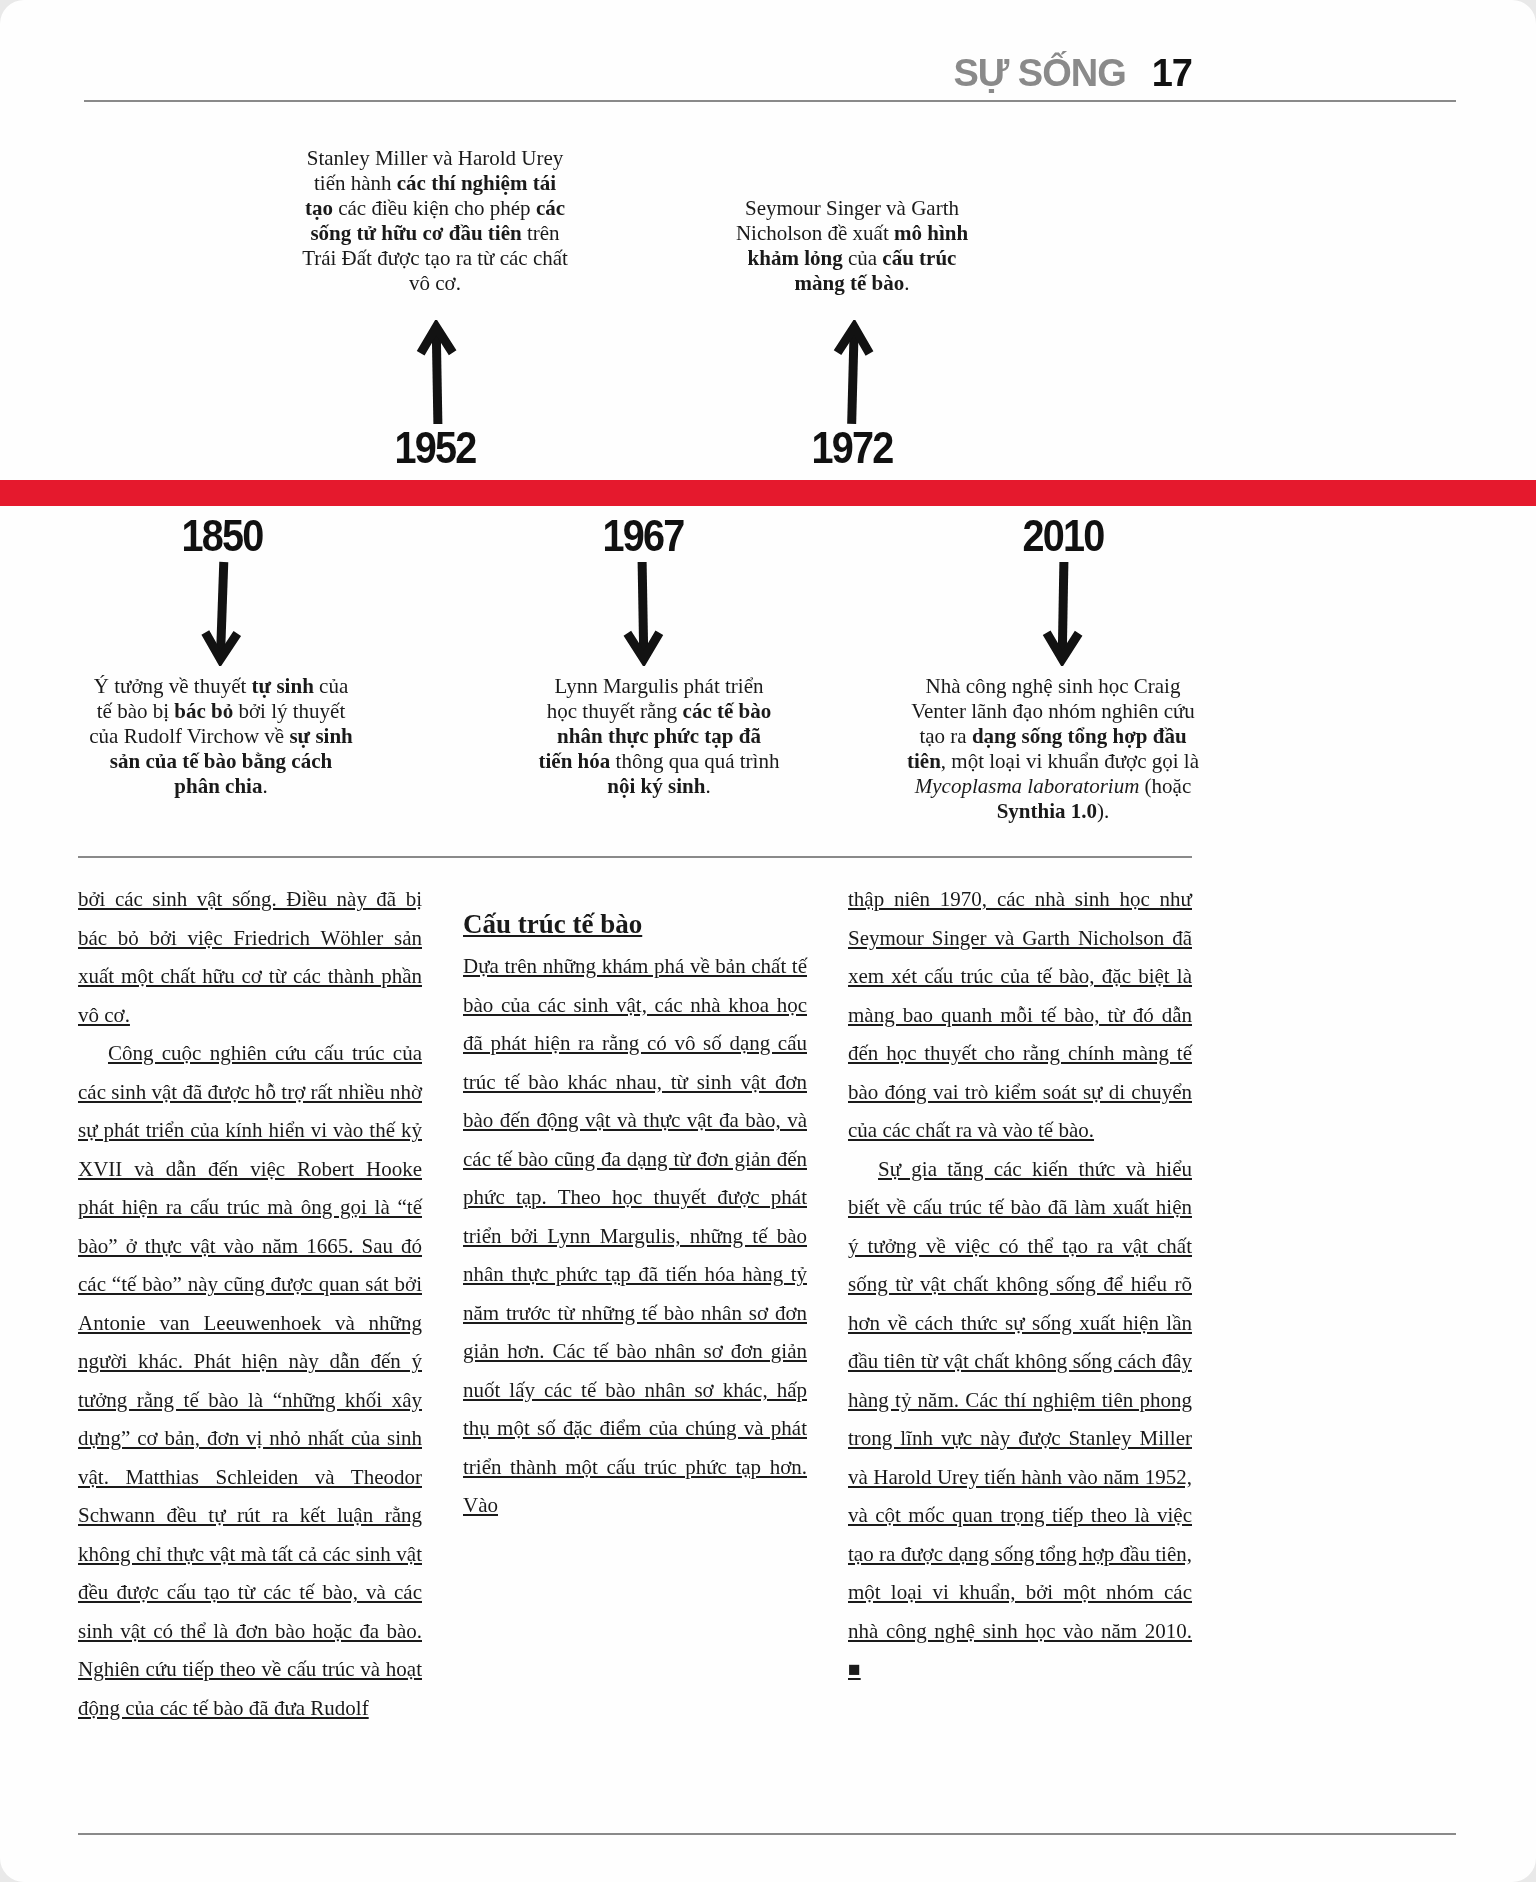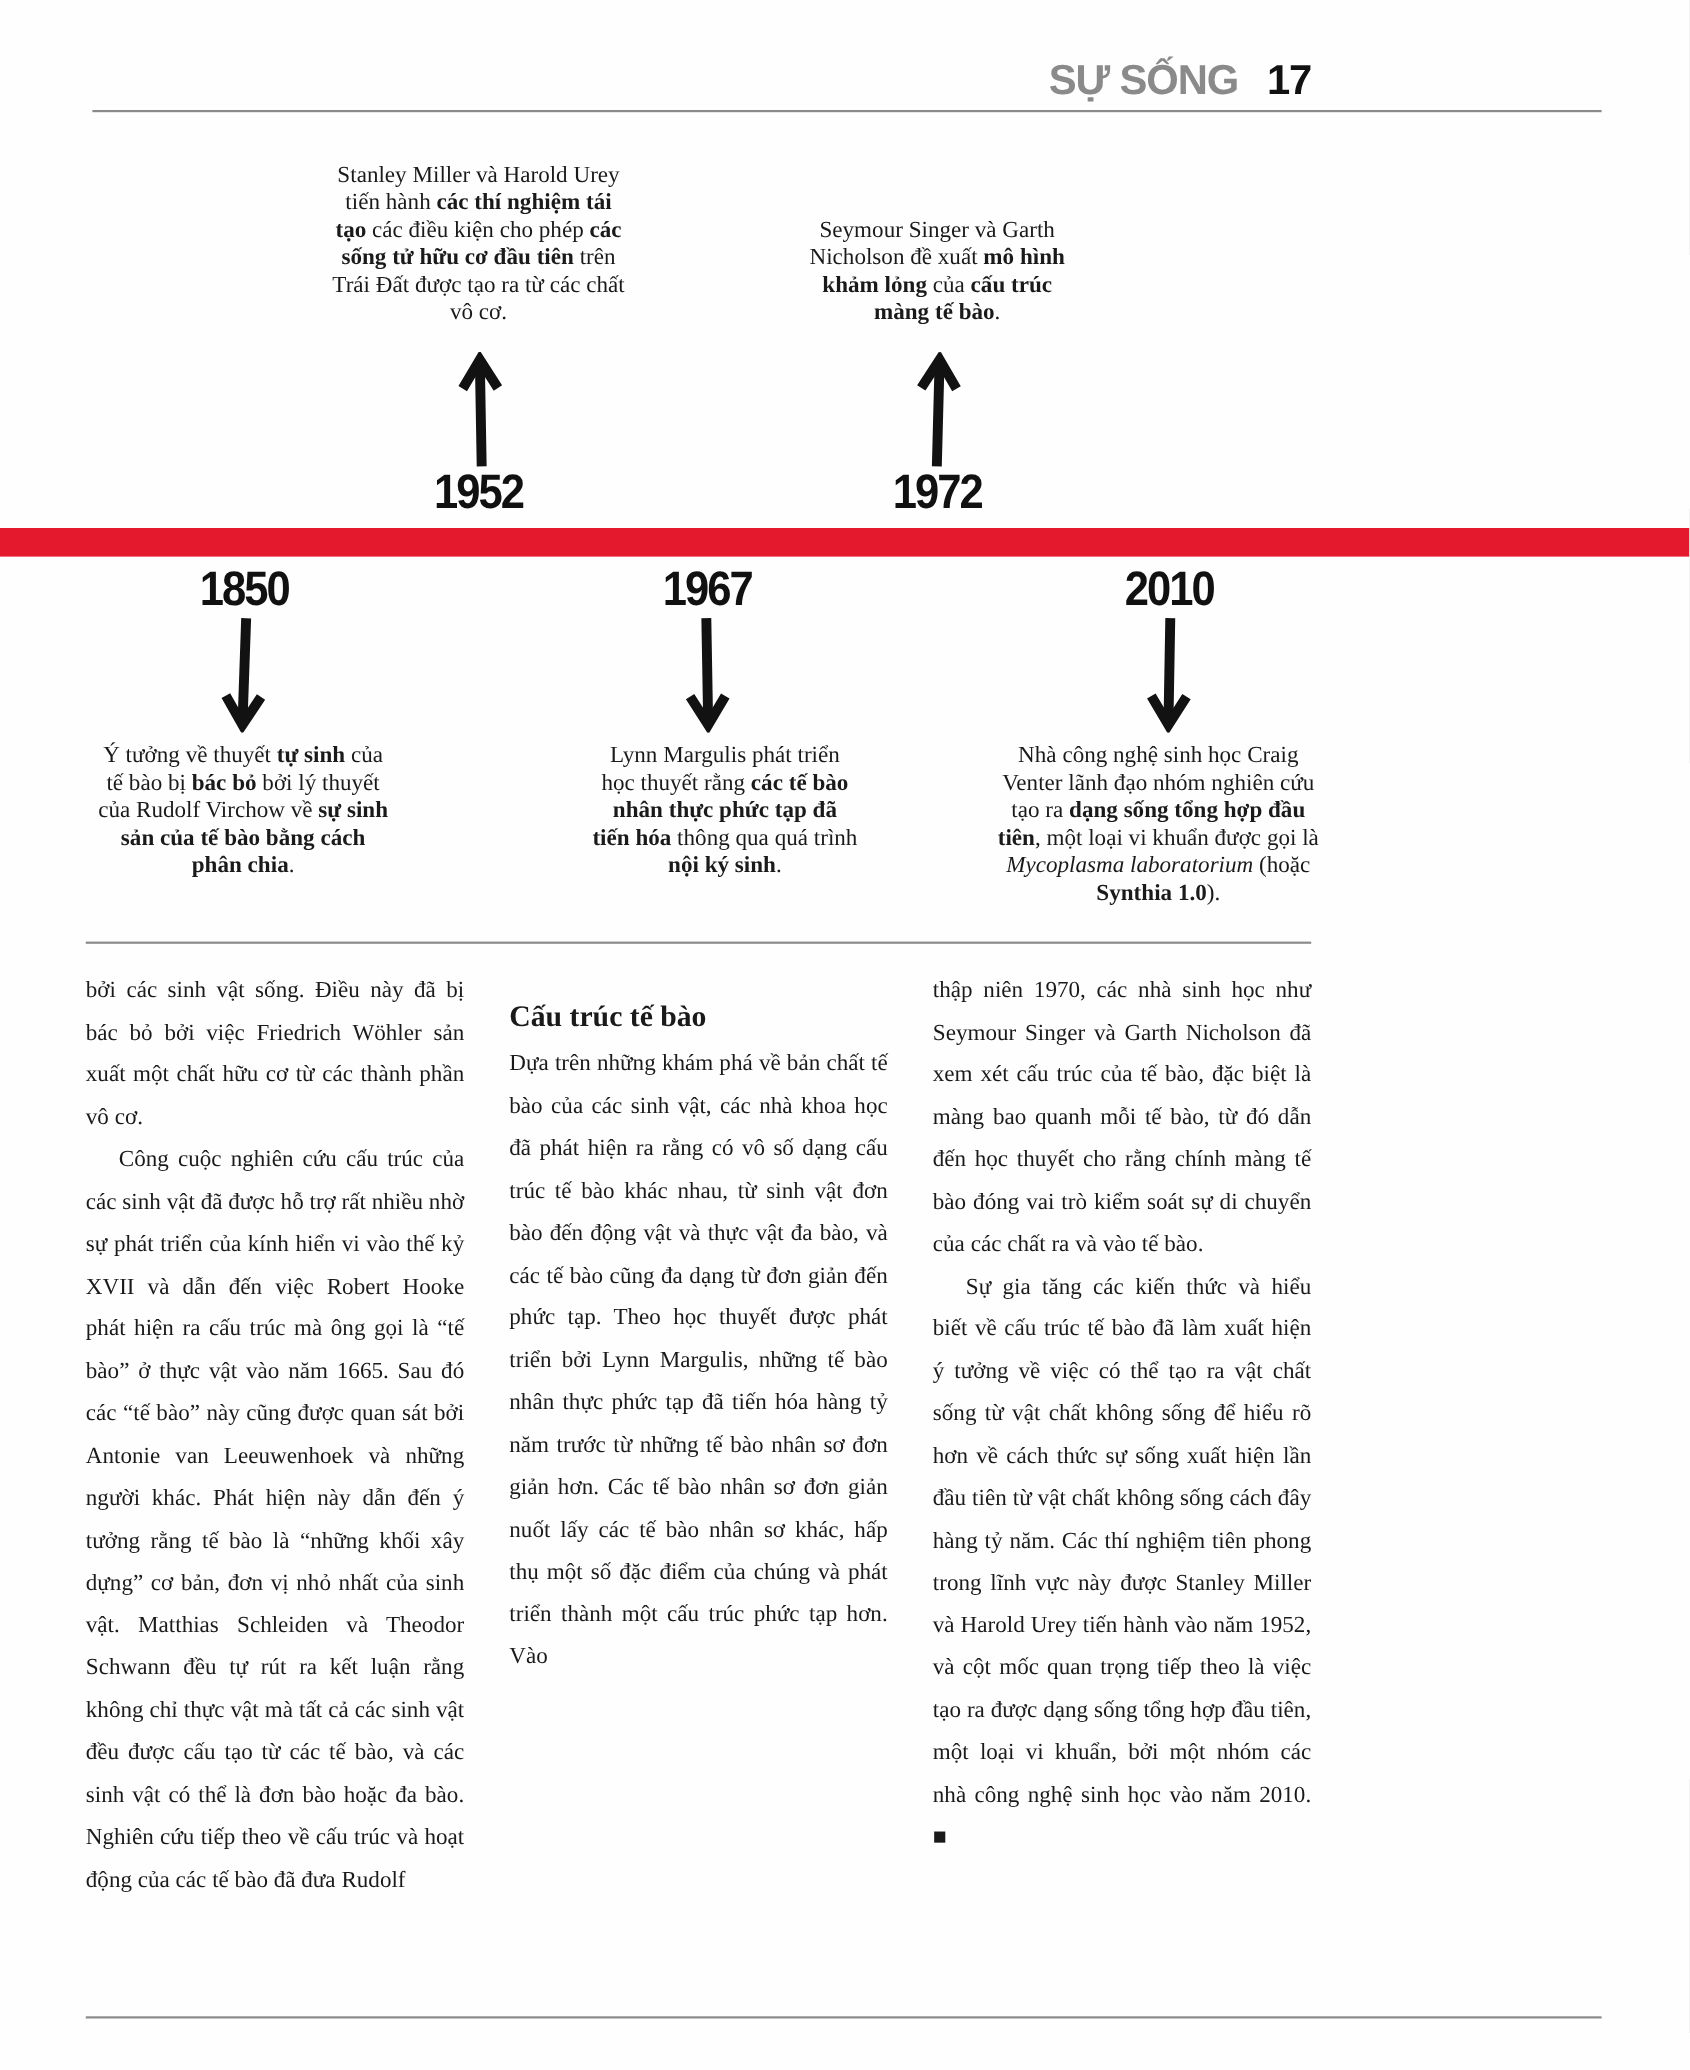--- a/index.html
+++ b/index.html
@@ -6,20 +6,21 @@
   html, body { background: #e9e9e9; }
   .page {
     position: relative;
     width: 1536px;
     height: 1882px;
     margin: 0 auto;
     background: #fefefe;
     color: #1a1a1a;
     font-family: "Liberation Serif", serif;
     overflow: hidden;
+    border-radius: 24px;
   }
 
   
   .page-header {
     position: absolute;
     top: 50px; left: 85px; width: 1107px;
     text-align: right;
     font-family: "Liberation Sans", sans-serif;
     font-weight: 700;
     font-size: 38px;
@@ -85,20 +86,21 @@
   
   .article {
     position: absolute;
     top: 880px; left: 78px; width: 1114px;
     display: grid;
     grid-template-columns: 1fr 1fr 1fr;
     column-gap: 41px;
     font-size: 21px;
     line-height: 38.5px;
     text-align: justify;
+    text-decoration: underline;
   }
   .col p { margin: 0; }
   .col p.indent { text-indent: 30px; }
   .section-heading {
     font-family: "Liberation Serif", serif;
     font-weight: 700;
     font-size: 27px;
     line-height: 34px;
     margin: 27px 0 6px 0;
     text-align: left;

